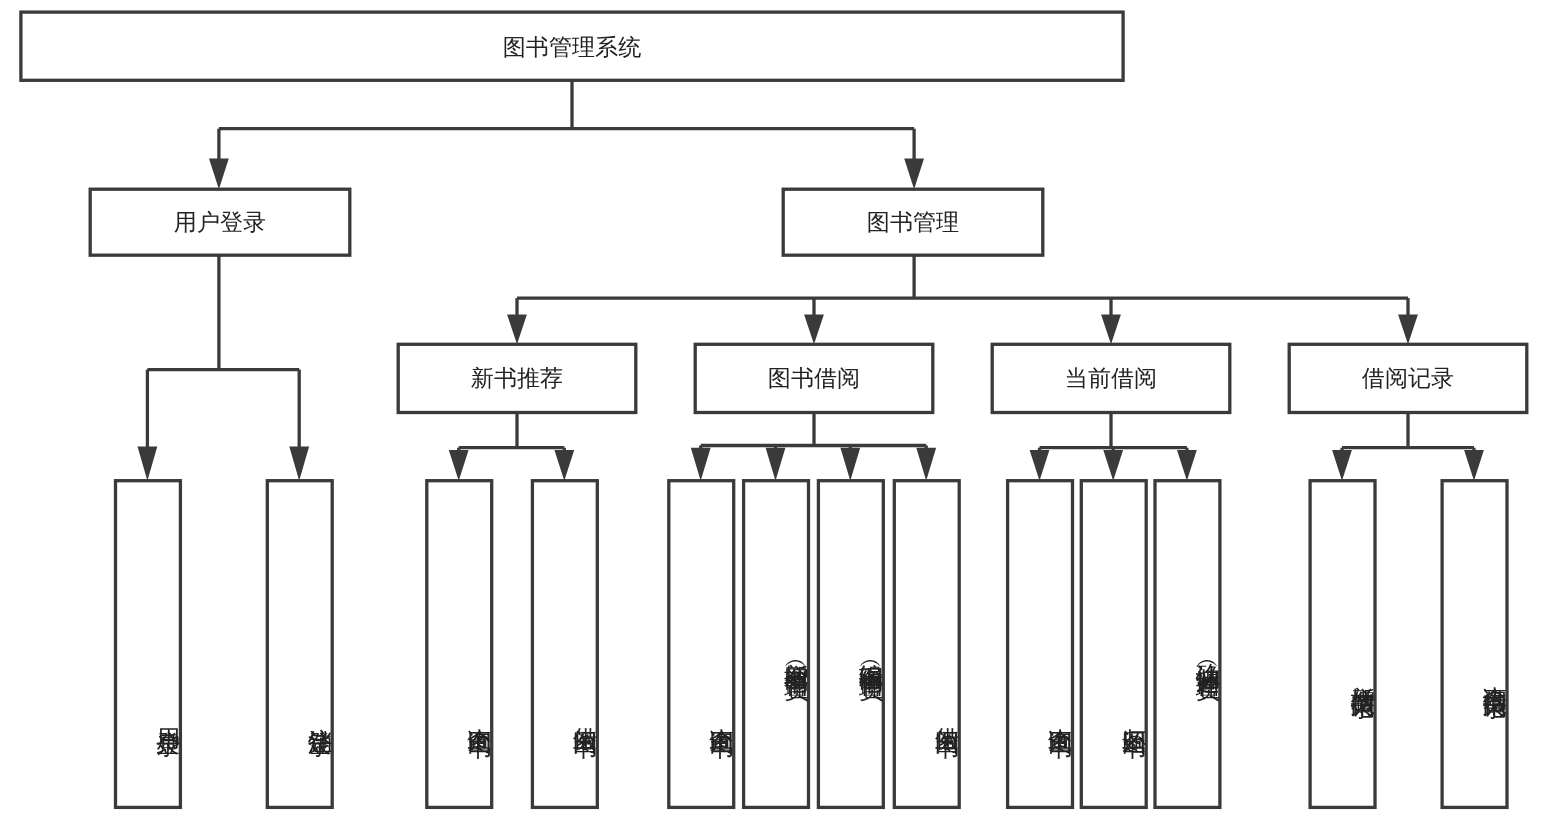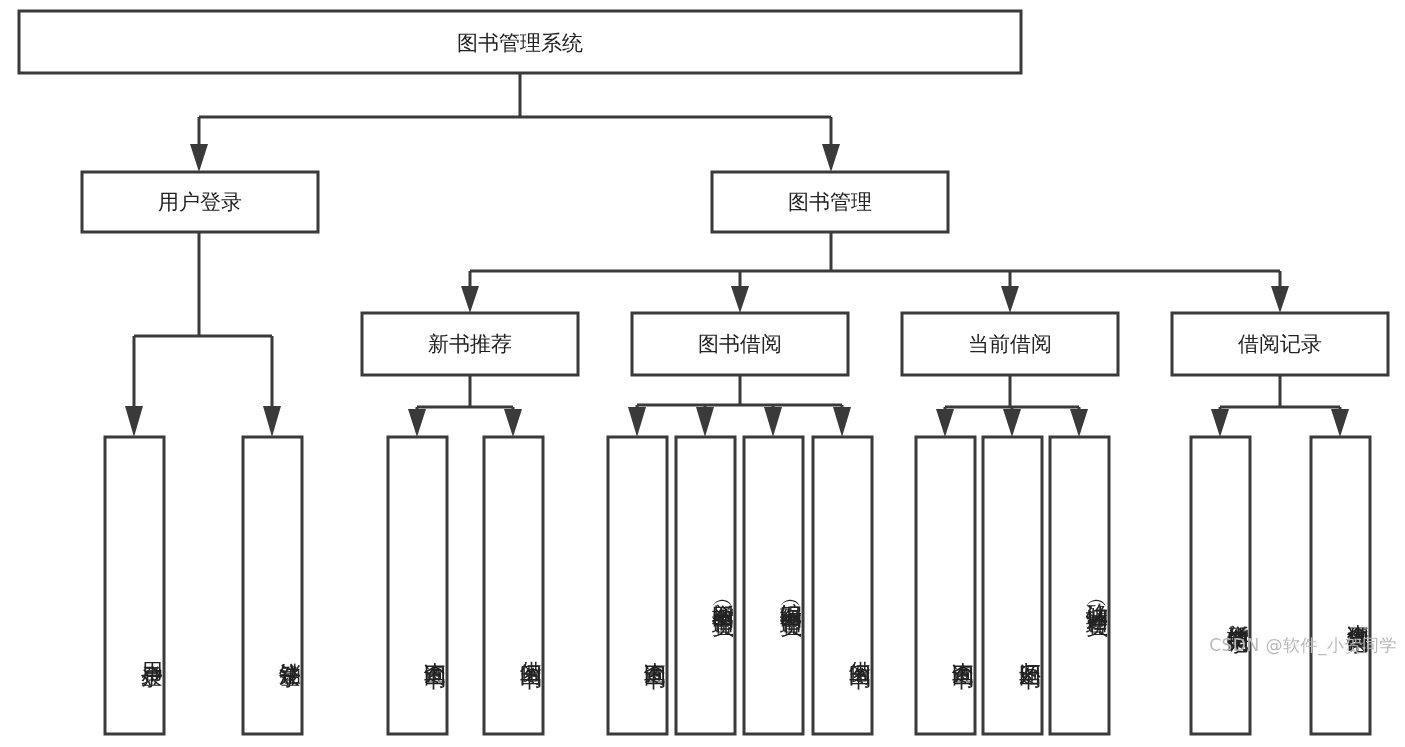--- a/index.html
+++ b/index.html
@@ -169,14 +169,13 @@
   <div class="leaf-label" style="left:744px;top:437px;width:59px;height:297px;padding-top:8px;">编辑图书（管理员）</div>
   <div class="leaf-label" style="left:813px;top:437px;width:59px;height:297px;padding-top:62px;">借阅图书</div>
 
   <div class="leaf-label" style="left:916px;top:437px;width:59px;height:297px;padding-top:62px;">查询图书</div>
   <div class="leaf-label" style="left:983px;top:437px;width:59px;height:297px;padding-top:62px;">归还图书</div>
   <div class="leaf-label" style="left:1050px;top:437px;width:59px;height:297px;padding-top:8px;">确认归还（管理员）</div>
 
   <div class="leaf-label" style="left:1191px;top:437px;width:59px;height:297px;padding-top:26px;">新增借阅记录</div>
   <div class="leaf-label" style="left:1311px;top:437px;width:59px;height:297px;padding-top:26px;">查询借阅记录</div>
 
-  <div class="watermark">CSDN @软件_小贺同学</div>
 </div>
 
 </body></html>

